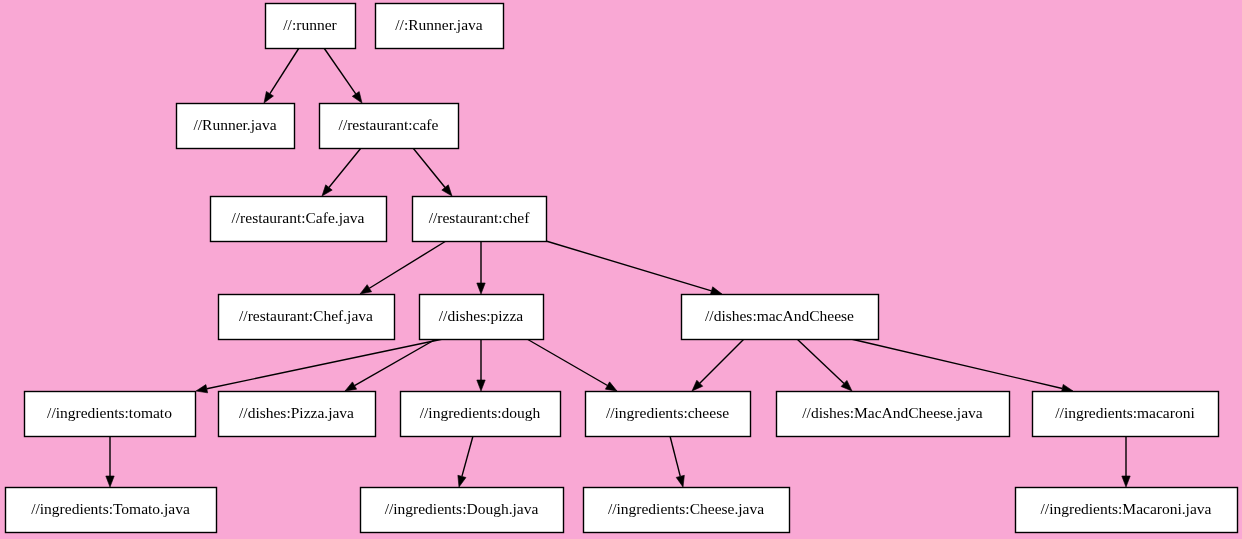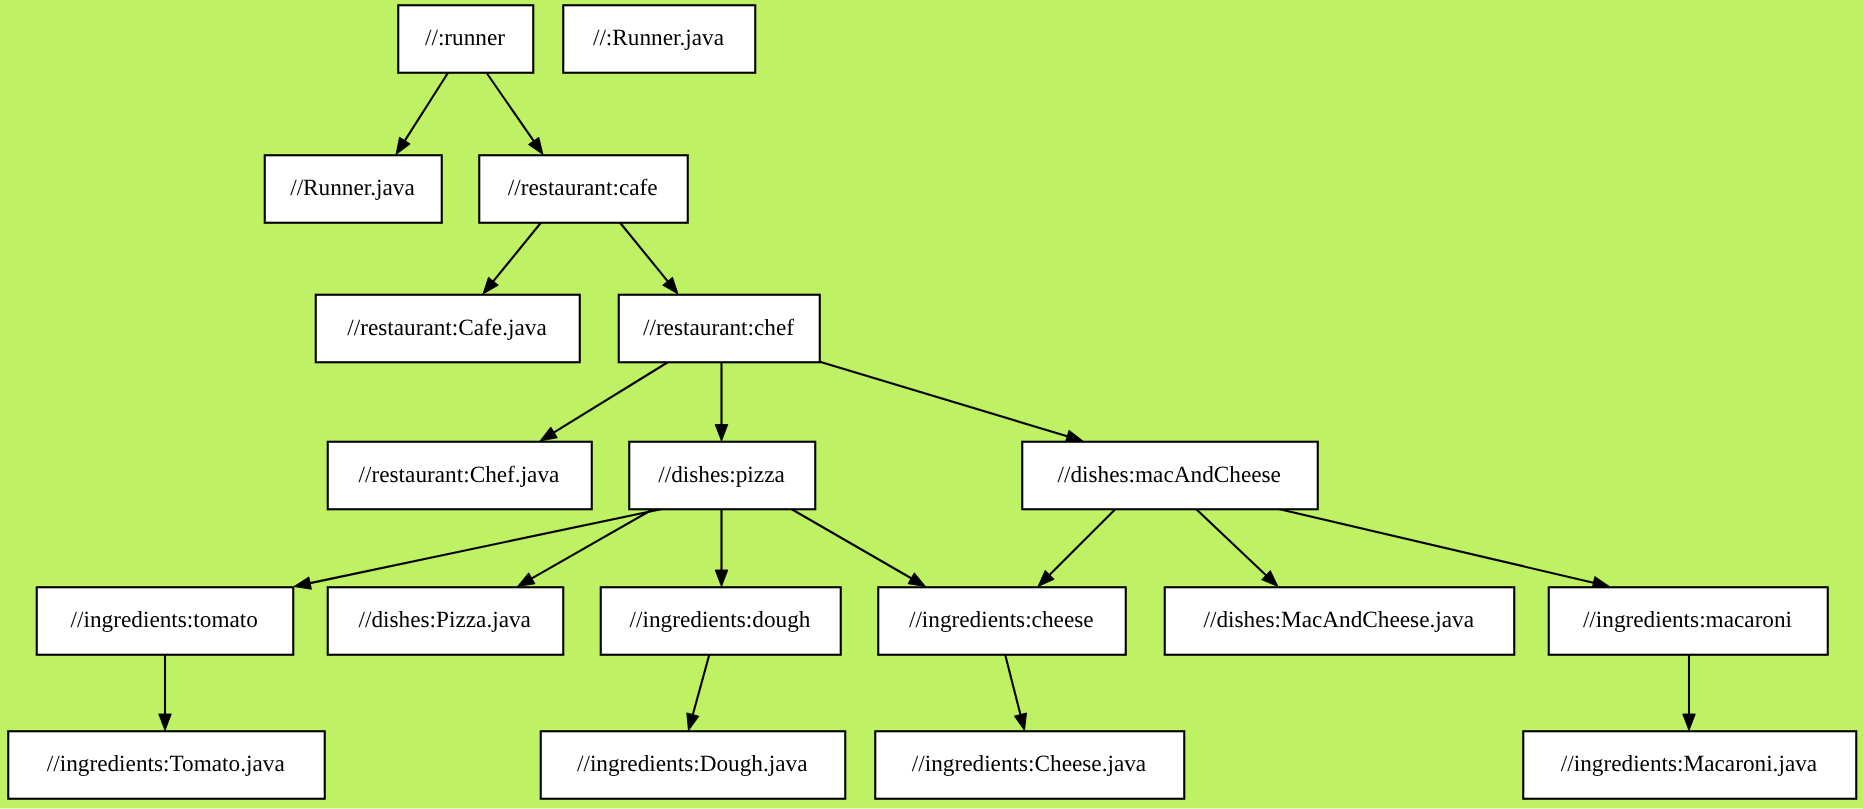--- a/index.html
+++ b/index.html
@@ -11,21 +11,21 @@
   body {
     width: 1242px;
     height: 539px;
     overflow: hidden;
     font-family: "Liberation Serif", "DejaVu Serif", serif;
   }
   #graph-root {
     position: relative;
     width: 1242px;
     height: 539px;
-    background: #bef264;
+    background: #f9a8d4;
   }
   svg#graph-svg {
     position: absolute;
     top: 0;
     left: 0;
     width: 1242px;
     height: 539px;
     display: block;
     shape-rendering: geometricPrecision;
   }

